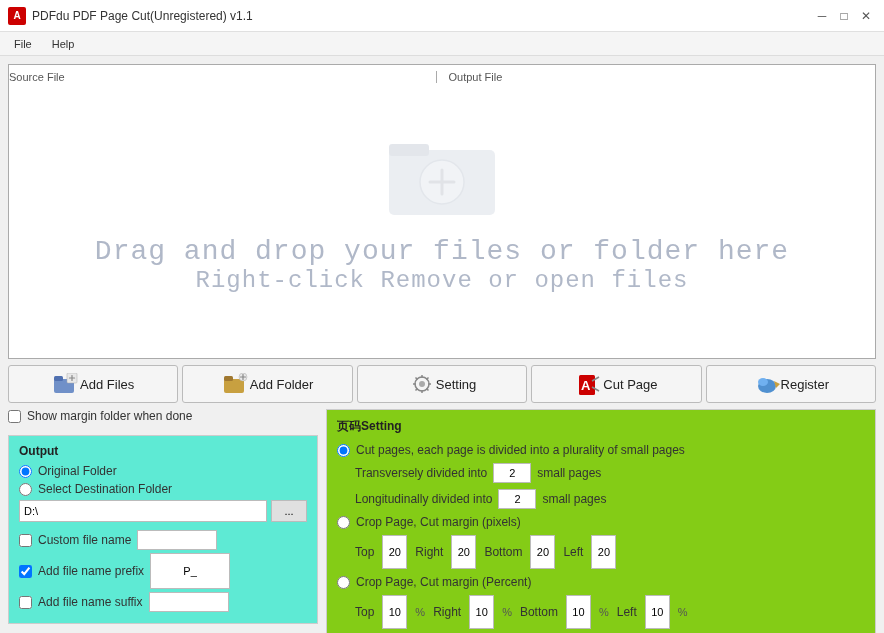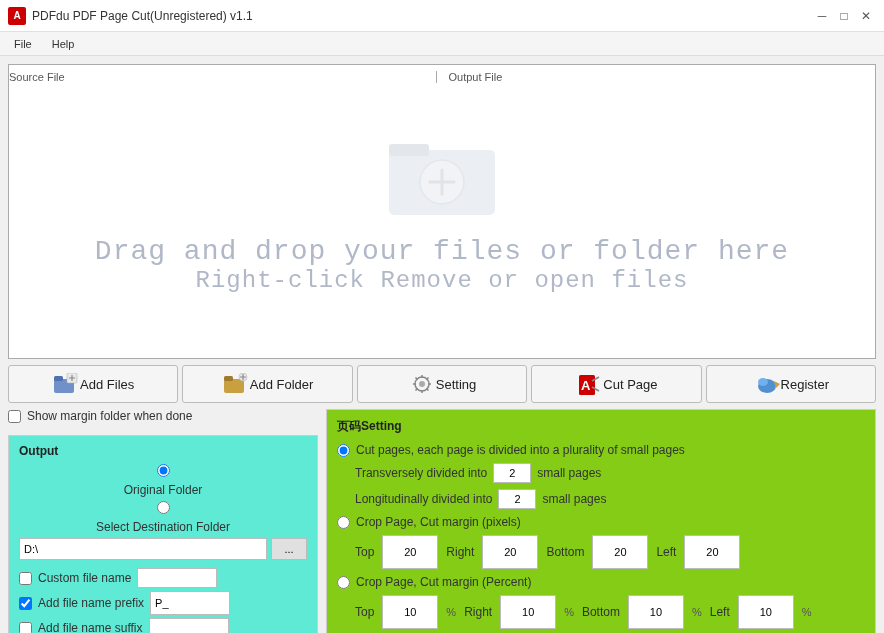--- a/index.html
+++ b/index.html
@@ -192,21 +192,20 @@
       font-size: 12px;
       font-weight: 600;
       margin-bottom: 6px;
       color: #222;
     }
     .radio-row {
       display: flex;
       align-items: center;
       gap: 6px;
       margin-bottom: 4px;
-      flex-direction: column;
     }
     .radio-row label { font-size: 12px; color: #333; cursor: pointer; }
     .path-row {
       display: flex;
       gap: 4px;
       margin-top: 4px;
     }
     .path-input {
       flex: 1;
       height: 22px;
@@ -277,21 +276,21 @@
     .radio-label { font-size: 12px; color: #333; }
     .margin-row {
       display: flex;
       align-items: center;
       gap: 8px;
       margin-left: 18px;
       margin-bottom: 6px;
     }
     .margin-row label { font-size: 12px; color: #333; }
     .margin-input {
-      width: 56px;
+      width: 25px;
       height: 20px;
       border: 1px solid #bbb;
       padding: 16px 3px;
       font-size: 11px;
       text-align: center;
     }
     .percent-sign {
       font-size: 11px;
       color: #555;
     }
@@ -426,21 +425,21 @@
         </div>
         <div style="margin-top:8px;">
           <div class="checkbox-row">
             <input type="checkbox" id="customName" style="">
             <label for="customName">Custom file name</label>
             <input type="text" style="width: 80px; height: 20px; border: 1px solid rgb(187, 187, 187); padding: 1px 4px; font-size: 11px;">
           </div>
           <div class="checkbox-row">
             <input type="checkbox" id="addPrefix" checked="" style="">
             <label for="addPrefix">Add file name prefix</label>
-            <input type="text" class="prefix-input" style="width: 80px; height: 24px; border: 1px solid rgb(187, 187, 187); padding: 1px 4px; font-size: 11px;" value="P_">
+            <input type="text" class="prefix-input" style="width: 80px; height: 36px; border: 1px solid rgb(187, 187, 187); padding: 1px 4px; font-size: 11px; text-align: center;" value="P_">
           </div>
           <div class="checkbox-row">
             <input type="checkbox" id="addSuffix" style="">
             <label for="addSuffix">Add file name suffix</label>
             <input type="text" style="width: 80px; height: 20px; border: 1px solid rgb(187, 187, 187); padding: 1px 4px; font-size: 11px;">
           </div>
         </div>
       </div>
     </div>
 

